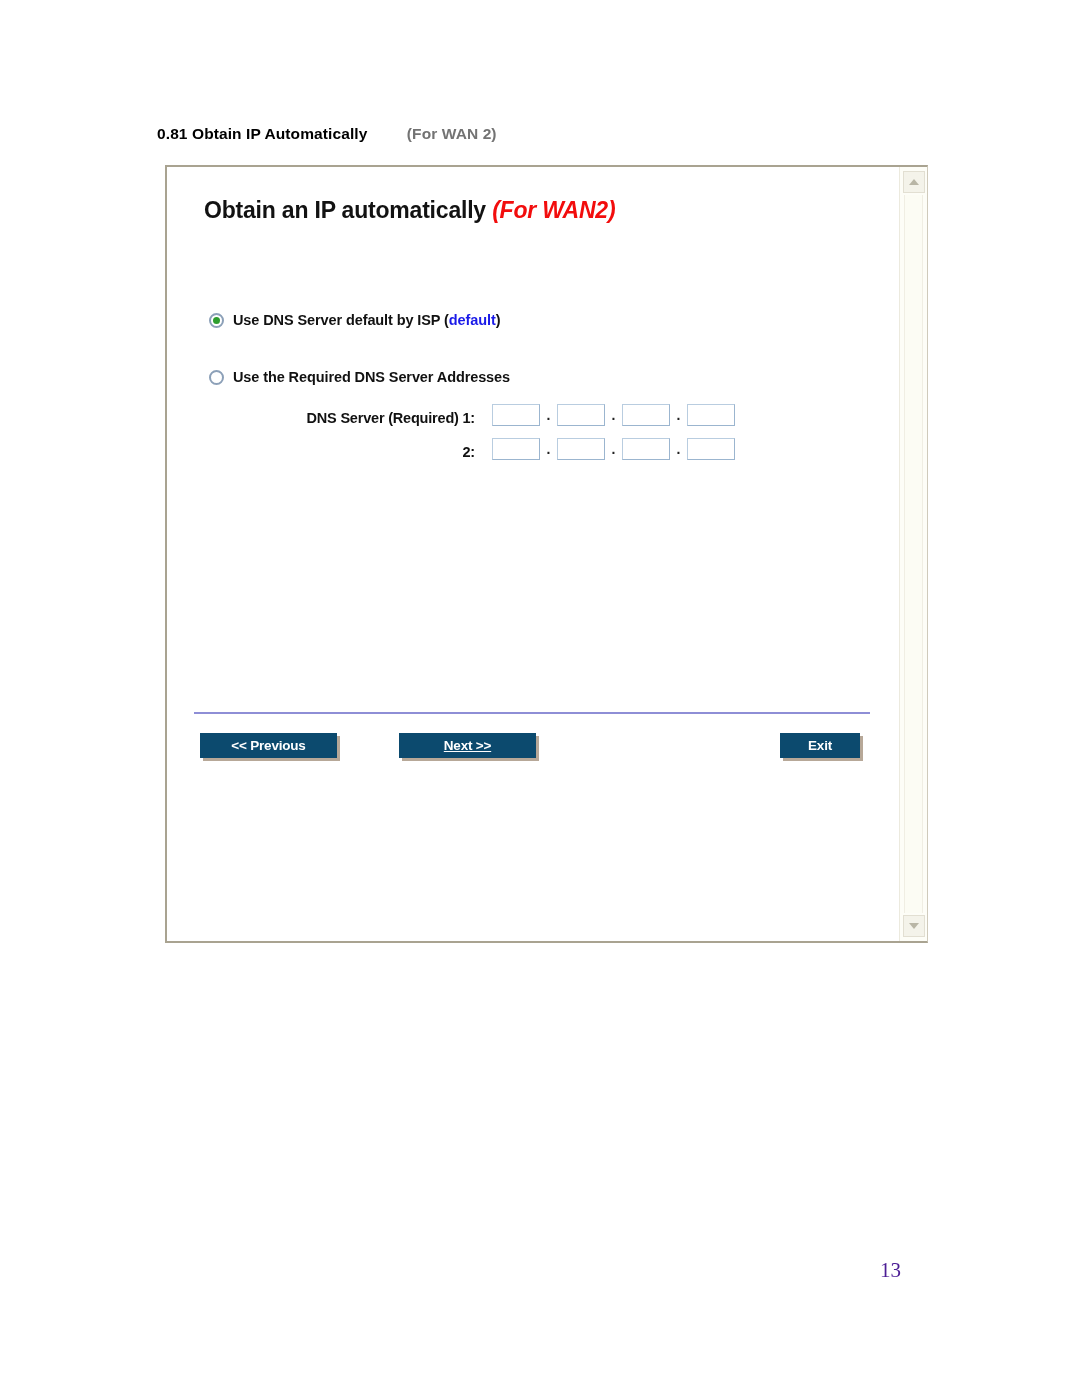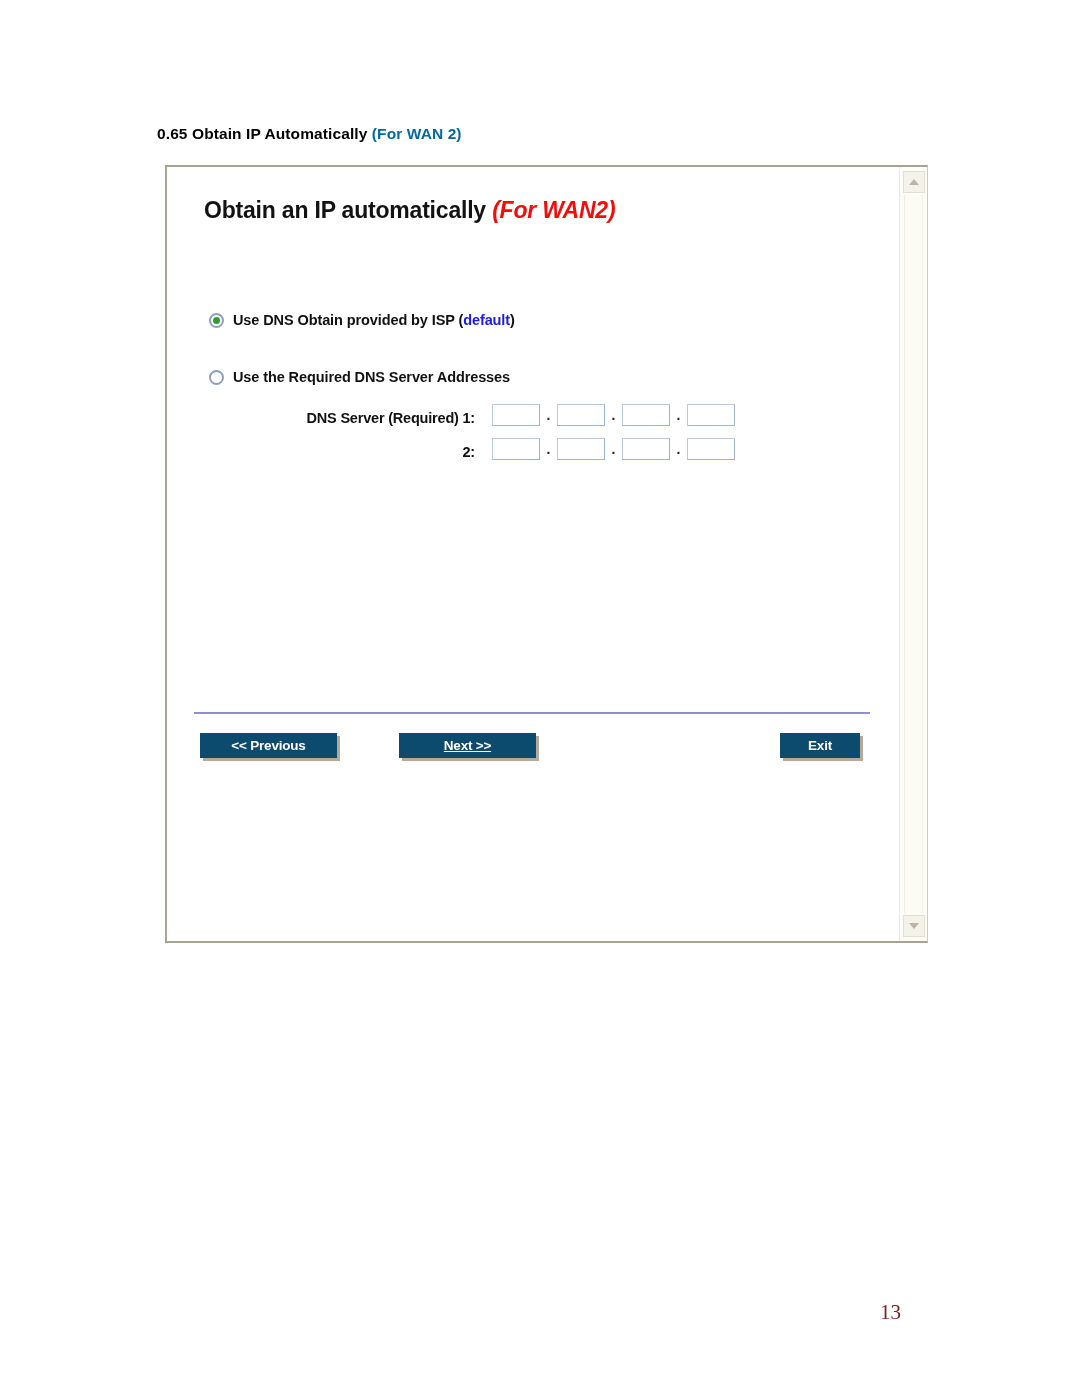--- a/index.html
+++ b/index.html
@@ -21,21 +21,22 @@
     position: absolute;
     left: 157px;
     top: 125px;
     font-size: 15.5px;
     font-weight: bold;
     color: #000000;
     letter-spacing: 0.1px;
     white-space: nowrap;
   }
   .doc-heading .red {
-    color: #0369a1;
+    color: #737373;
+    margin-left: 35px;
   }
 
   
   .shot-frame {
     position: absolute;
     left: 165px;
     top: 165px;
     width: 763px;
     height: 778px;
     border: 2px solid #a9a391;
@@ -228,48 +229,48 @@
     padding: 0;
   }
   .btn.prev { left: 33px; top: 566px; width: 137px; }
   .btn.next { left: 232px; top: 566px; width: 137px; text-decoration: underline; }
   .btn.exit { left: 613px; top: 566px; width: 80px; }
 
   
   .page-number {
     position: absolute;
     left: 880px;
-    top: 1300px;
+    top: 1258px;
     font-family: "Liberation Serif", serif;
     font-size: 21px;
-    color: #7f1d1d;
+    color: #4c1d95;
   }
 </style>
 </head>
 <body>
 
 <div class="doc-heading">
-  <span>0.65</span>
+  <span>0.81</span>
   <span>Obtain IP Automatically</span>
   <span class="red">(For WAN 2)</span>
 </div>
 
 <div class="shot-frame">
 
   <div class="shot-inner">
 
     <div class="dlg-title">
       <span>Obtain an IP automatically</span>
       <span class="wan">(For WAN2)</span>
     </div>
 
     <div class="radio-row r1">
       <span class="radio checked"></span>
       <span class="radio-label">
-        <span>Use DNS Obtain provided by ISP (</span><span class="blue">default</span><span>)</span>
+        <span>Use DNS Server default by ISP (</span><span class="blue">default</span><span>)</span>
       </span>
     </div>
 
     <div class="radio-row r2">
       <span class="radio"></span>
       <span class="radio-label">Use the Required DNS Server Addresses</span>
     </div>
 
     <div class="dns-row d1">
       <span class="dns-label">DNS Server (Required) 1:</span>

